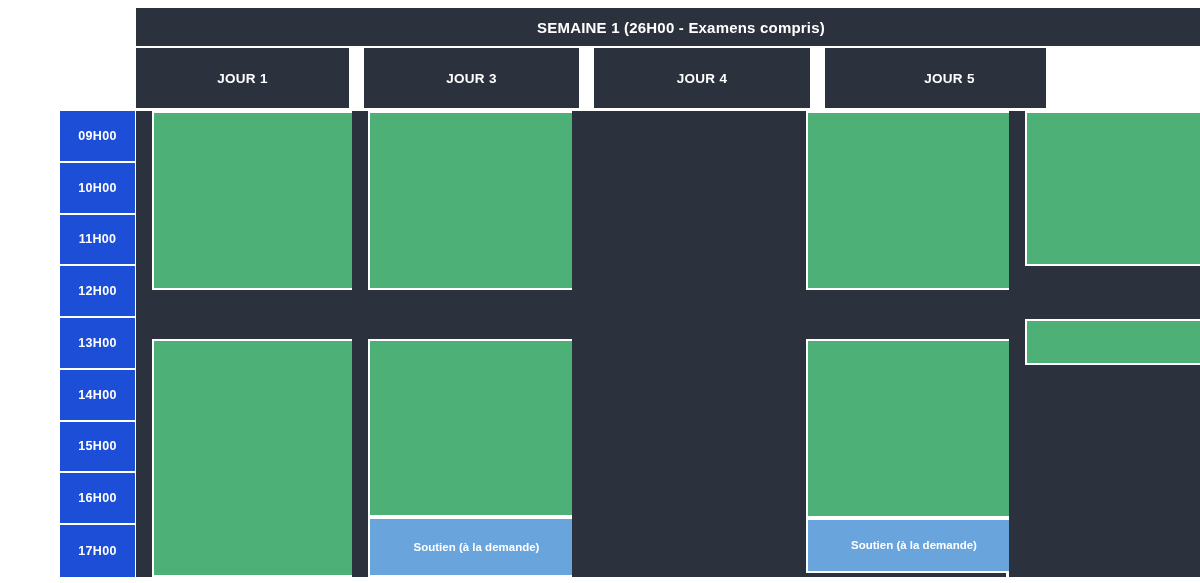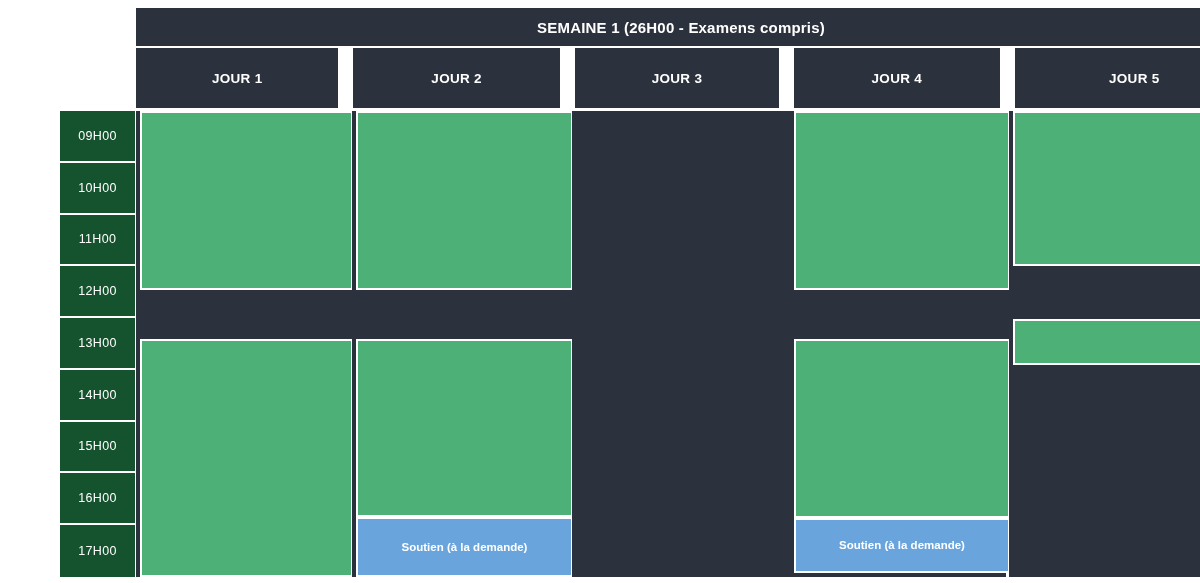--- a/index.html
+++ b/index.html
@@ -70,24 +70,24 @@
     position: absolute;
     left: 20px;
     top: 111px;
     width: 75px;
     height: 466px;
   }
   .time-cell {
     position: relative;
     width: 75px;
     height: 51.78px;
-    background: #14532d;
+    background: #1d4ed8;
     color: #ffffff;
     font-size: 12.5px;
-    font-weight: normal;
+    font-weight: bold;
     display: flex;
     align-items: center;
     justify-content: center;
     border-bottom: 2px solid #ffffff;
     letter-spacing: .3px;
   }
   .time-cell:last-child { border-bottom: none; }
 
   
   .grid-body {
@@ -104,21 +104,21 @@
     background: #2c323d;
   }
   .c1 { left: 0px;    width: 213px; }
   .c2 { left: 216px;  width: 217px; }
   .c3 { left: 436px;  width: 215px; }
   .c4 { left: 654px;  width: 216px; }
   .c5 { left: 873px;  width: 217px; }
 
   .block {
     position: absolute;
-    left: 4px;
+    left: 16px;
     width: 100%;
     display: flex;
     align-items: center;
     justify-content: center;
     text-align: center;
     color: #ffffff;
     font-size: 11.5px;
     font-weight: bold;
     line-height: 1.25;
     border: 2px solid #ffffff;
@@ -130,21 +130,20 @@
 </style>
 </head>
 <body>
 
 <div id="timetable">
 
   <div class="week-title">SEMAINE 1 (26H00 - Examens compris)</div>
 
   <div class="day-header-row">
     <div class="day-header dh1">JOUR 1</div>
-    <div class="day-header dh2">JOUR 2</div>
     <div class="day-header dh3">JOUR 3</div>
     <div class="day-header dh4">JOUR 4</div>
     <div class="day-header dh5">JOUR 5</div>
   </div>
 
   <div class="time-col">
     <div class="time-cell">09H00</div>
     <div class="time-cell">10H00</div>
     <div class="time-cell">11H00</div>
     <div class="time-cell">12H00</div>

